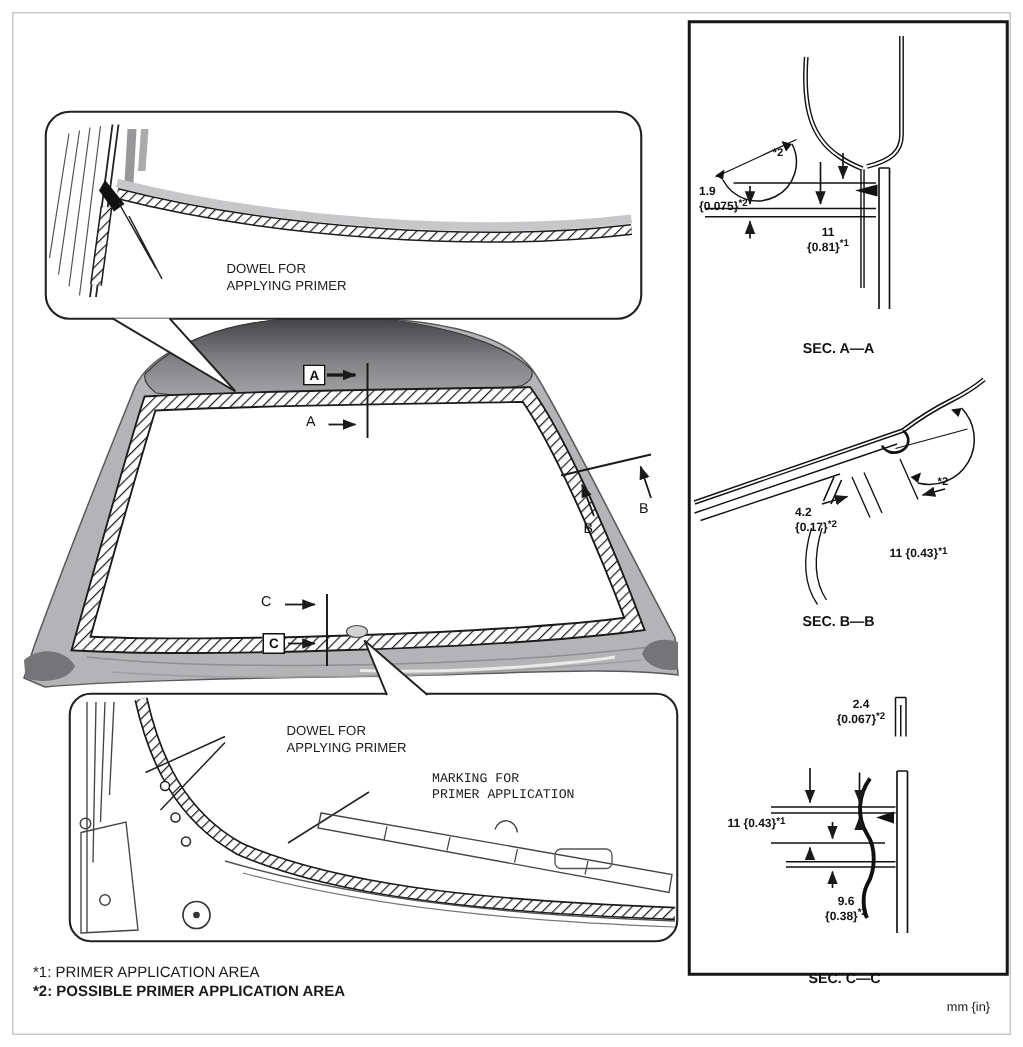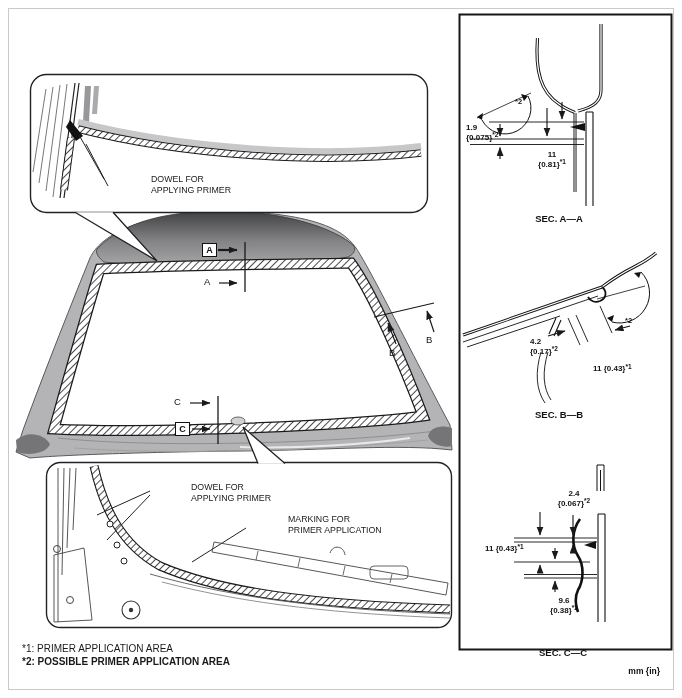--- a/index.html
+++ b/index.html
@@ -7,21 +7,21 @@
          font-family:"Liberation Sans",sans-serif;}
   svg{position:absolute;left:0;top:0;}
   .lbl{position:absolute;font-size:8.8px;line-height:10.5px;color:#1a1a1a;white-space:nowrap;margin-left:39px;}
   .dim{position:absolute;font-size:8px;line-height:9.6px;font-weight:bold;color:#111;white-space:nowrap;}
   .dim.ctr{text-align:center;}
   .cap{position:absolute;font-size:9.5px;font-weight:bold;color:#111;text-align:center;width:72px;white-space:nowrap;}
   .marker-letter{position:absolute;font-size:9.5px;color:#111;}
   .marker-box{position:absolute;width:13px;height:12px;border:1.2px solid #111;background:#fff;
               font-size:9px;font-weight:bold;color:#111;display:flex;align-items:center;justify-content:center;}
   .note{position:absolute;font-size:10px;color:#1a1a1a;white-space:nowrap;}
-  .units{position:absolute;font-size:8.5px;font-weight:bold;color:#111;width:100px;text-align:right;}
+  .units{position:absolute;font-size:8.5px;font-weight:normal;color:#111;width:100px;text-align:right;}
   .sup{font-size:6.5px;position:relative;top:-2.5px;}
   .angle-note{position:absolute;font-size:7.5px;font-weight:bold;color:#111;}
 </style>
 </head>
 <body>
 
 <div class="stage">
 
 <svg width="682" height="698" viewBox="0 0 682 698">
   <defs>
@@ -191,47 +191,47 @@
 <div class="marker-letter" style="left:426px;top:334px;">B</div>
 <div class="marker-letter" style="left:174px;top:396px;">C</div>
 <div class="marker-box" style="left:175px;top:422px;">
       <span>C</span>
     </div>
 
 <div class="lbl" style="left:152px;top:482px;">
   <div>DOWEL FOR</div>
   <div>APPLYING PRIMER</div>
 </div>
-<div class="lbl" style="left:249px;top:514px;">
+<div class="lbl" style="left:249px;top:514px;font-family:Liberation Mono, monospace;">
   <div>MARKING FOR</div>
   <div>PRIMER APPLICATION</div>
 </div>
 
 <div class="dim" style="left:466px;top:123px;">
   <div>1.9</div>
   <div><span>{0.075}</span><span class="sup">*2</span></div>
 </div>
 <div class="dim ctr" style="left:530px;top:150px;width:44px;">
   <div>11</div>
   <div><span>{0.81}</span><span class="sup">*1</span></div>
 </div>
 <div class="angle-note" style="left:515px;top:97px;">*2</div>
-<div class="cap" style="left:523px;top:213px;">SEC. A—A</div>
+<div class="cap" style="left:523px;top:227px;">SEC. A—A</div>
 
 <div class="dim" style="left:530px;top:337px;">
   <div>4.2</div>
   <div><span>{0.17}</span><span class="sup">*2</span></div>
 </div>
 <div class="dim" style="left:593px;top:364px;">
   <span>11 {0.43}</span><span class="sup">*1</span>
 </div>
 <div class="angle-note" style="left:625px;top:316px;">*2</div>
 <div class="cap" style="left:523px;top:409px;">SEC. B—B</div>
 
-<div class="dim ctr" style="left:548px;top:489px;width:52px;text-align:center;">
+<div class="dim ctr" style="left:548px;top:465px;width:52px;text-align:center;">
   <div>2.4</div>
   <div><span>{0.067}</span><span class="sup">*2</span></div>
 </div>
 <div class="dim" style="left:485px;top:544px;">
   <span>11 {0.43}</span><span class="sup">*1</span>
 </div>
 <div class="dim ctr" style="left:540px;top:596px;width:48px;">
   <div>9.6</div>
   <div><span>{0.38}</span><span class="sup">*2</span></div>
 </div>

